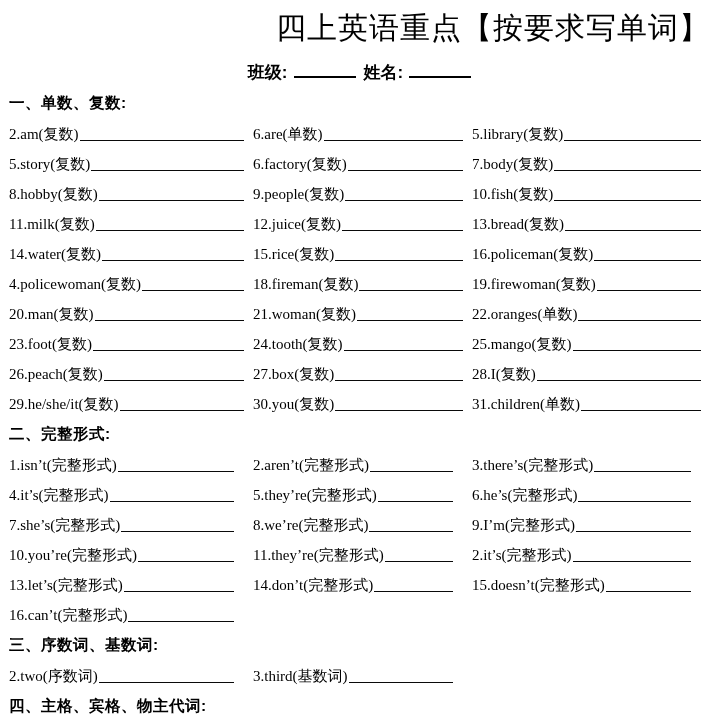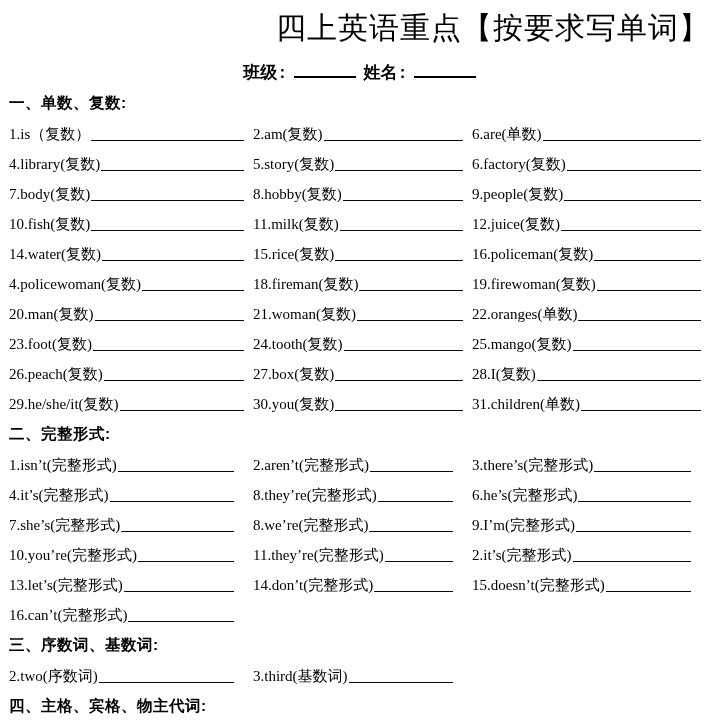--- a/index.html
+++ b/index.html
@@ -23,21 +23,21 @@
     font-size: 30px;
     font-weight: normal;
     letter-spacing: 1px;
     margin: 4px 0 6px 0;
     font-family: "Liberation Serif", serif;
   }
   .meta-line {
     text-align: center;
     font-size: 17px;
     font-weight: bold;
-    font-family: Liberation Mono, monospace;
+    font-family: Liberation Sans, sans-serif;
     margin: 12px 0 6px 0;
   }
   .meta-blank {
     display: inline-block;
     width: 62px;
     height: 14px;
     border-bottom: 2px solid #000;
     margin: 0 8px 0 6px;
     vertical-align: baseline;
   }
@@ -80,37 +80,33 @@
 
 <div class="page">
   <h1 class="title">四上英语重点【按要求写单词】</h1>
   <div class="meta-line">
     <span>班级:</span><span class="meta-blank"></span><span>姓名:</span><span class="meta-blank last"></span>
   </div>
   <div id="sections">
   <section class="section section-0">
     <h2 class="section-heading">一、单数、复数:</h2>
     <div class="items-grid">
-  <div class="item">
-    <span class="item-label">1.is（复数）</span>
-    <span class="blank"></span>
-  </div>
 
   <div class="item">
     <span class="item-label">2.am(复数)</span>
     <span class="blank"></span>
   </div>
 
   <div class="item">
     <span class="item-label">6.are(单数)</span>
     <span class="blank"></span>
   </div>
 
   <div class="item">
-    <span class="item-label">4.library(复数)</span>
+    <span class="item-label">5.library(复数)</span>
     <span class="blank"></span>
   </div>
 
   <div class="item">
     <span class="item-label">5.story(复数)</span>
     <span class="blank"></span>
   </div>
 
   <div class="item">
     <span class="item-label">6.factory(复数)</span>
@@ -140,20 +136,24 @@
   <div class="item">
     <span class="item-label">11.milk(复数)</span>
     <span class="blank"></span>
   </div>
 
   <div class="item">
     <span class="item-label">12.juice(复数)</span>
     <span class="blank"></span>
   </div>
 
+  <div class="item">
+    <span class="item-label">13.bread(复数)</span>
+    <span class="blank"></span>
+  </div>
 
   <div class="item">
     <span class="item-label">14.water(复数)</span>
     <span class="blank"></span>
   </div>
 
   <div class="item">
     <span class="item-label">15.rice(复数)</span>
     <span class="blank"></span>
   </div>
@@ -257,21 +257,21 @@
     <span class="item-label">3.there’s(完整形式)</span>
     <span class="blank"></span>
   </div>
 
   <div class="item">
     <span class="item-label">4.it’s(完整形式)</span>
     <span class="blank"></span>
   </div>
 
   <div class="item">
-    <span class="item-label">8.they’re(完整形式)</span>
+    <span class="item-label">5.they’re(完整形式)</span>
     <span class="blank"></span>
   </div>
 
   <div class="item">
     <span class="item-label">6.he’s(完整形式)</span>
     <span class="blank"></span>
   </div>
 
   <div class="item">
     <span class="item-label">7.she’s(完整形式)</span>

